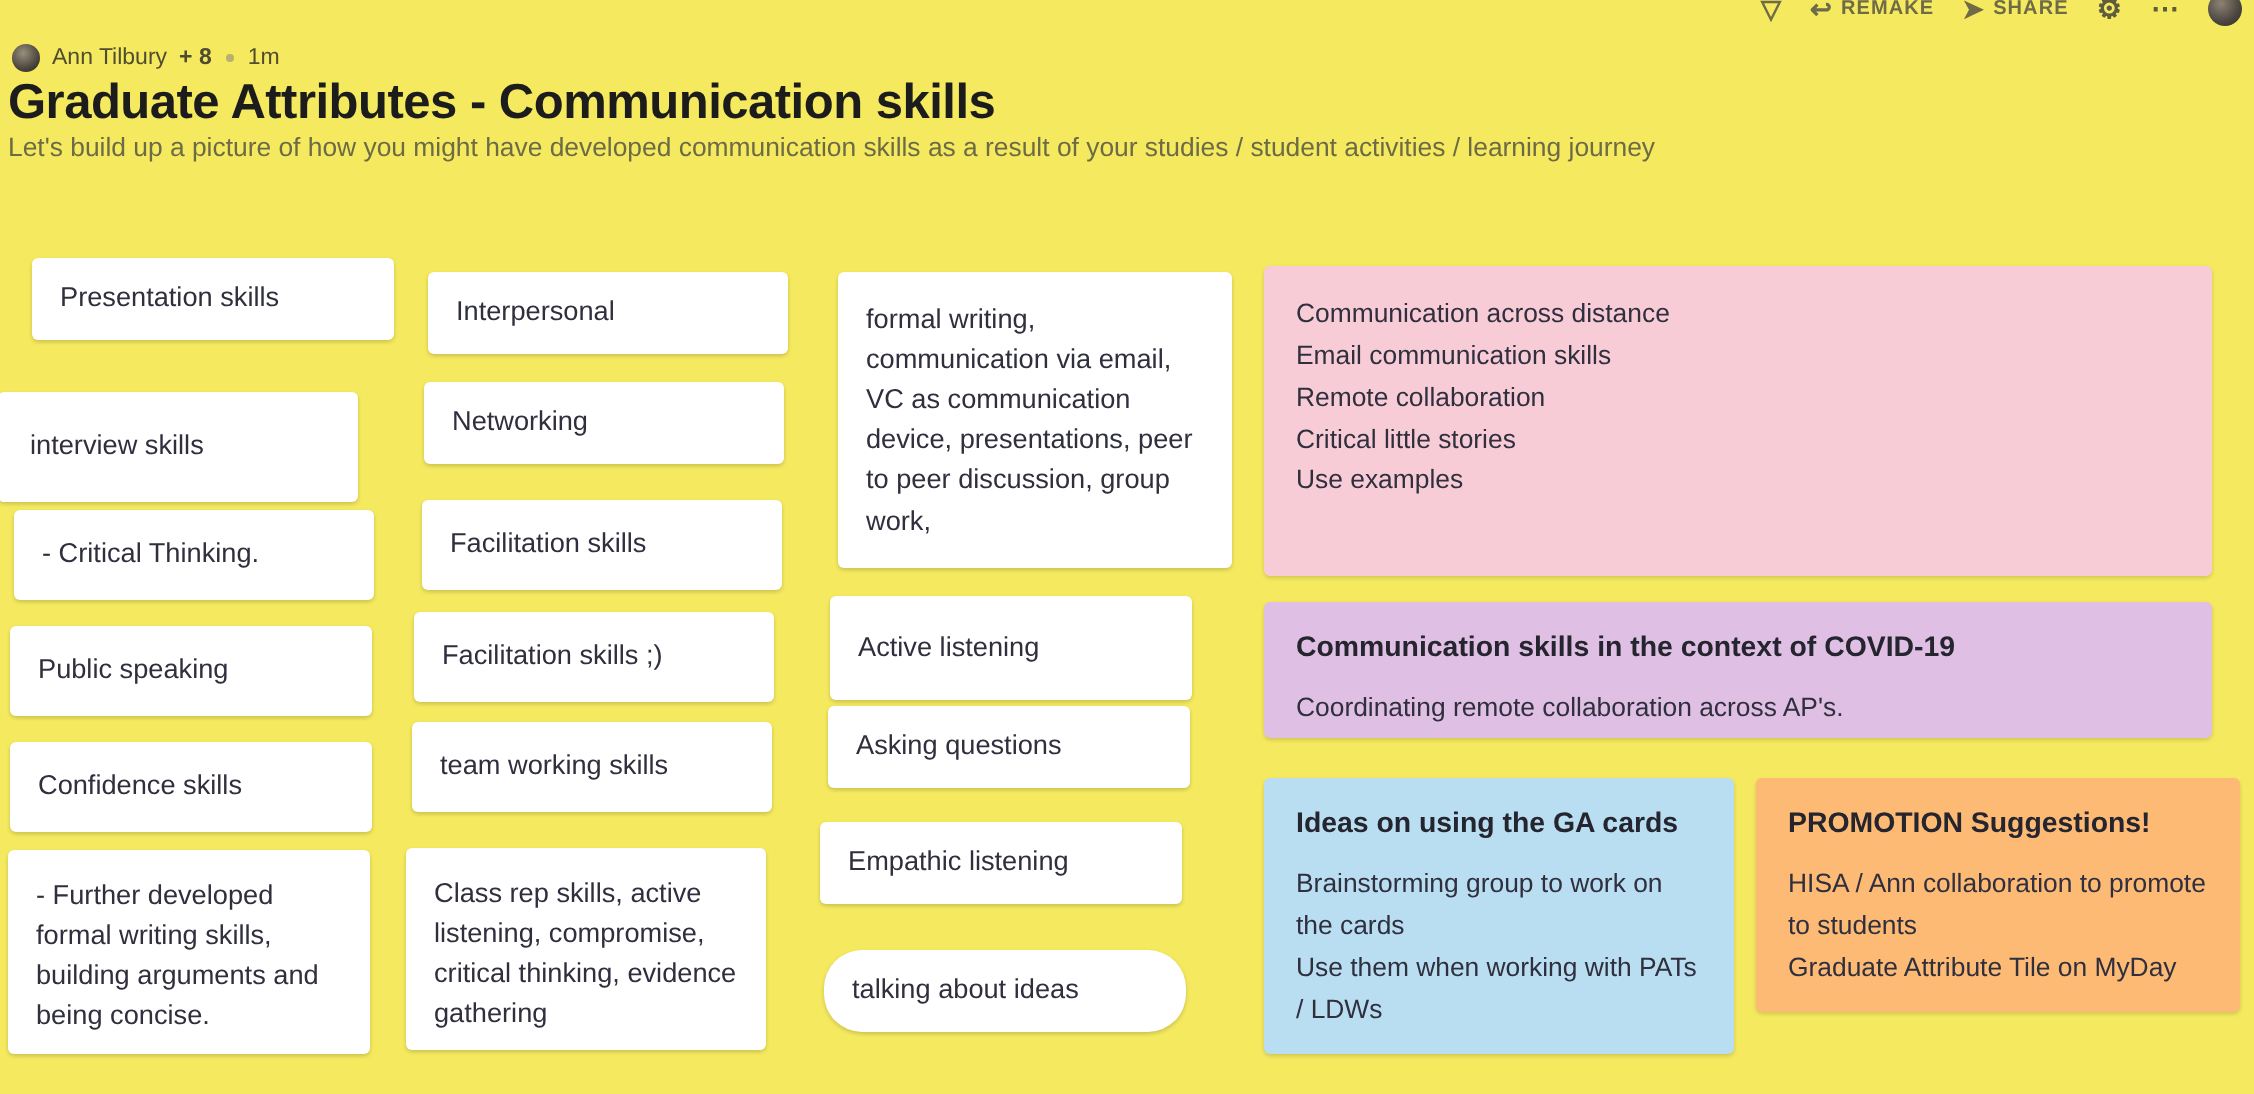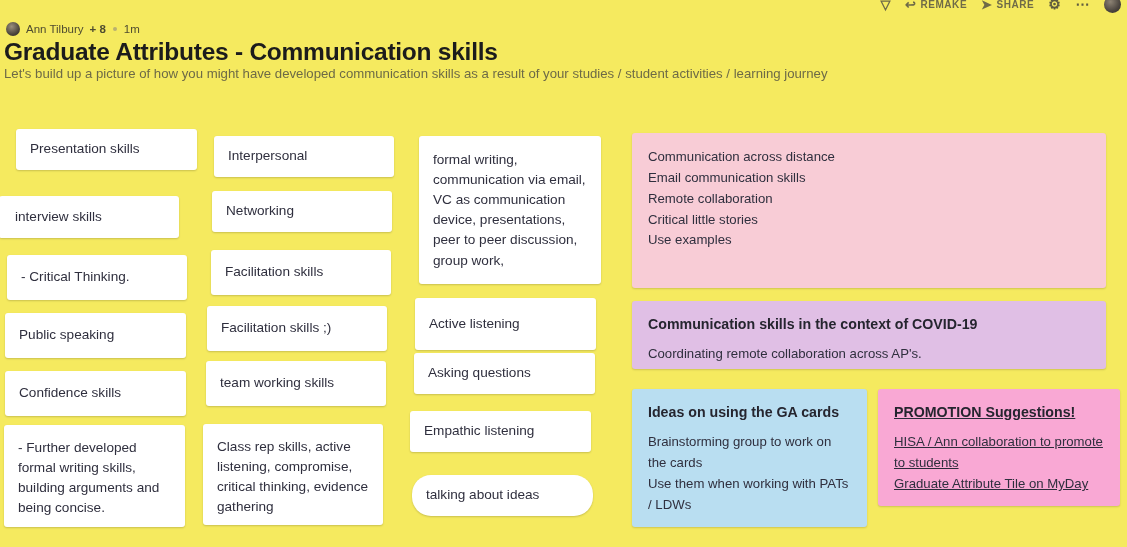--- a/index.html
+++ b/index.html
@@ -125,21 +125,21 @@
     line-height: 1.3;
   }
   .panel .panel-line {
     font-size: 13.2px;
     line-height: 1.58;
     color: #2f2f3e;
   }
   .panel.pink   { background: #f8ccd6; }
   .panel.purple { background: #e0bfe5; }
   .panel.blue   { background: #b9def1; }
-  .panel.green  { background: #f9a8d4; text-decoration: underline; }
+  .panel.green  { background: #fdba74; }
 </style>
 </head>
 <body>
 
 <div class="toolbar">
   <span class="tb-item">
     <span class="tb-glyph">▽</span>
   </span>
   <span class="tb-item">
     <span class="tb-glyph">↩</span>
@@ -163,34 +163,34 @@
   <span class="name">Ann Tilbury</span>
   <span class="plus">+ 8</span>
   <span class="dot"></span>
   <span class="time">1m</span>
 </div>
 
 <div class="page-title">Graduate Attributes - Communication skills</div>
 <div class="page-subtitle">Let's build up a picture of how you might have developed communication skills as a result of your studies / student activities / learning journey</div>
 
 <div class="card" style="left:16px;  top:129px; width:181px; height:41px;">Presentation skills</div>
-<div class="card" style="left:-1px; top:196px; width:180px; height:42px; padding-left:16px;">interview skills</div>
+<div class="card" style="left:-1px; top:196px; width:180px; height:55px; padding-left:16px;">interview skills</div>
 <div class="card" style="left:7px;  top:255px; width:180px; height:45px;"> - Critical Thinking.</div>
 <div class="card" style="left:5px;  top:313px; width:181px; height:45px;">Public speaking</div>
 <div class="card" style="left:5px;  top:371px; width:181px; height:45px;">Confidence skills</div>
 <div class="card multiline" style="left:4px; top:425px; width:181px; height:102px;"> - Further developed formal writing skills, building arguments and being concise.</div>
 
 <div class="card" style="left:214px; top:136px; width:180px; height:41px;">Interpersonal</div>
 <div class="card" style="left:212px; top:191px; width:180px; height:41px;">Networking</div>
 <div class="card" style="left:211px; top:250px; width:180px; height:45px;">Facilitation skills</div>
 <div class="card" style="left:207px; top:306px; width:180px; height:45px;">Facilitation skills ;)</div>
 <div class="card" style="left:206px; top:361px; width:180px; height:45px;text-align:right;">team working skills</div>
 <div class="card multiline" style="left:203px; top:424px; width:180px; height:101px;">Class rep skills, active listening, compromise, critical thinking, evidence gathering</div>
 
-<div class="card multiline" style="left:419px; top:136px; width:182px; height:148px; padding-top:14px;">formal writing, communication via email, VC as communication device, presentations, peer to peer discussion, group work,</div>
+<div class="card multiline" style="left:419px; top:136px; width:197px; height:148px; padding-top:14px;">formal writing, communication via email, VC as communication device, presentations, peer to peer discussion, group work,</div>
 <div class="card" style="left:415px; top:298px; width:181px; height:52px;">Active listening</div>
 <div class="card" style="left:414px; top:353px; width:181px; height:41px;">Asking questions</div>
 <div class="card" style="left:410px; top:411px; width:181px; height:41px;">Empathic listening</div>
 <div class="card" style="left:412px; top:475px; width:181px; height:41px;border-radius:19px;">talking about ideas</div>
 
 <div class="panel pink" style="left:632px; top:133px; width:474px; height:155px;">
   <div class="panel-line">Communication across distance</div>
   <div class="panel-line">Email communication skills</div>
   <div class="panel-line">Remote collaboration</div>
   <div class="panel-line">Critical little stories</div>

